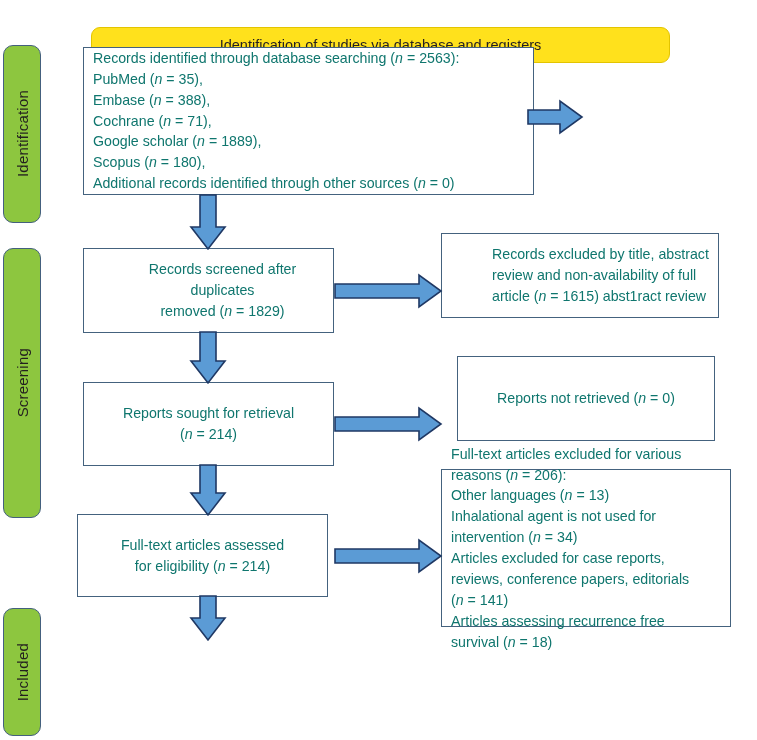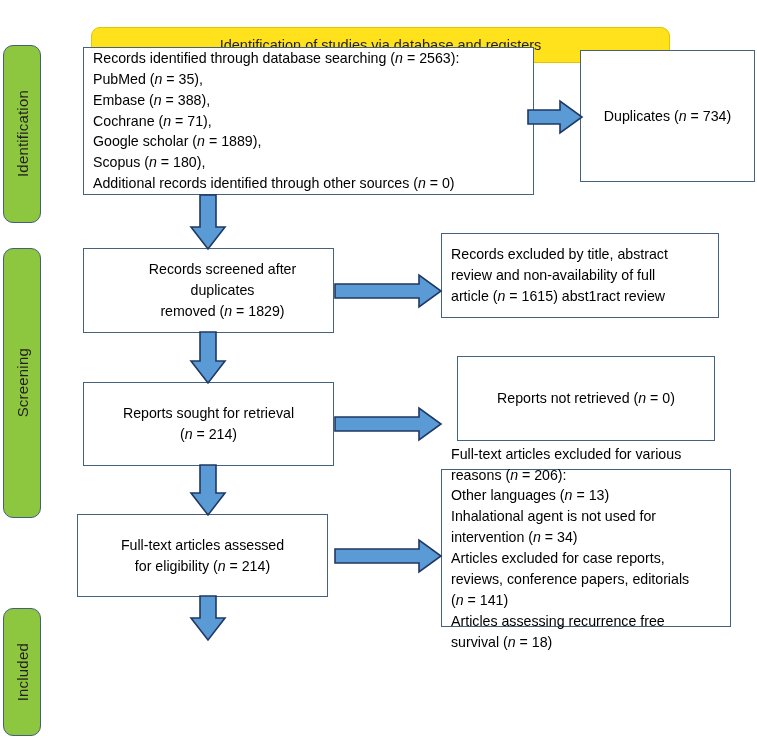--- a/index.html
+++ b/index.html
@@ -54,21 +54,21 @@
     background: #ffffff;
     border: 1.4px solid #44627E;
     box-sizing: border-box;
     display: flex;
     align-items: center;
   }
   .node-box .node-text {
     width: 100%;
     font-size: 14.2px;
     line-height: 1.47;
-    color: #000000;
+    color: #0f766e;
     padding: 0 9px;
     box-sizing: border-box;
   }
   .align-left .node-text { text-align: left; }
   .align-center .node-text { text-align: center; }
   .node-text i { font-style: italic; }
   .arrow {
     position: absolute;
   }
   .arrow svg { display: block; overflow: visible; }
@@ -89,29 +89,26 @@
     <span>Screening</span>
   </div>
   <div class="phase-bar" style="left:3px; top:608px; width:38px; height:128px;">
     <span>Included</span>
   </div>
 
   <div class="node-box align-left" style="left:83px; top:47px; width:451px; height:148px;">
     <div class="node-text">Records identified through database searching (<i>n</i> = 2563):<br>PubMed (<i>n</i> = 35),<br>Embase (<i>n</i> = 388),<br>Cochrane (<i>n</i> = 71),<br>Google scholar (<i>n</i> = 1889),<br>Scopus (<i>n</i> = 180),<br>Additional records identified through other sources (<i>n</i> = 0)</div>
   </div>
 
-  <div class="node-box align-center" style="left:580px; top:50px; width:175px; height:132px;">
-    <div class="node-text">Duplicates (<i>n</i> = 734)</div>
-  </div>
 
   <div class="node-box align-center" style="left:83px; top:248px; width:251px; height:85px;padding-left:28px;">
     <div class="node-text">Records screened after duplicates<br>removed (<i>n</i> = 1829)</div>
   </div>
 
-  <div class="node-box align-left" style="left:441px; top:233px; width:278px; height:85px;">
+  <div class="node-box align-left" style="left:441px; top:233px; width:278px; height:85px;padding-left:41px;">
     <div class="node-text">Records excluded by title, abstract<br>review and non-availability of full<br>article (<i>n</i> = 1615) abst1ract review</div>
   </div>
 
   <div class="node-box align-center" style="left:83px; top:382px; width:251px; height:84px;">
     <div class="node-text">Reports sought for retrieval<br>(<i>n</i> = 214)</div>
   </div>
 
   <div class="node-box align-center" style="left:441px; top:356px; width:258px; height:85px;margin-left:16px;">
     <div class="node-text">Reports not retrieved (<i>n</i> = 0)</div>
   </div>

